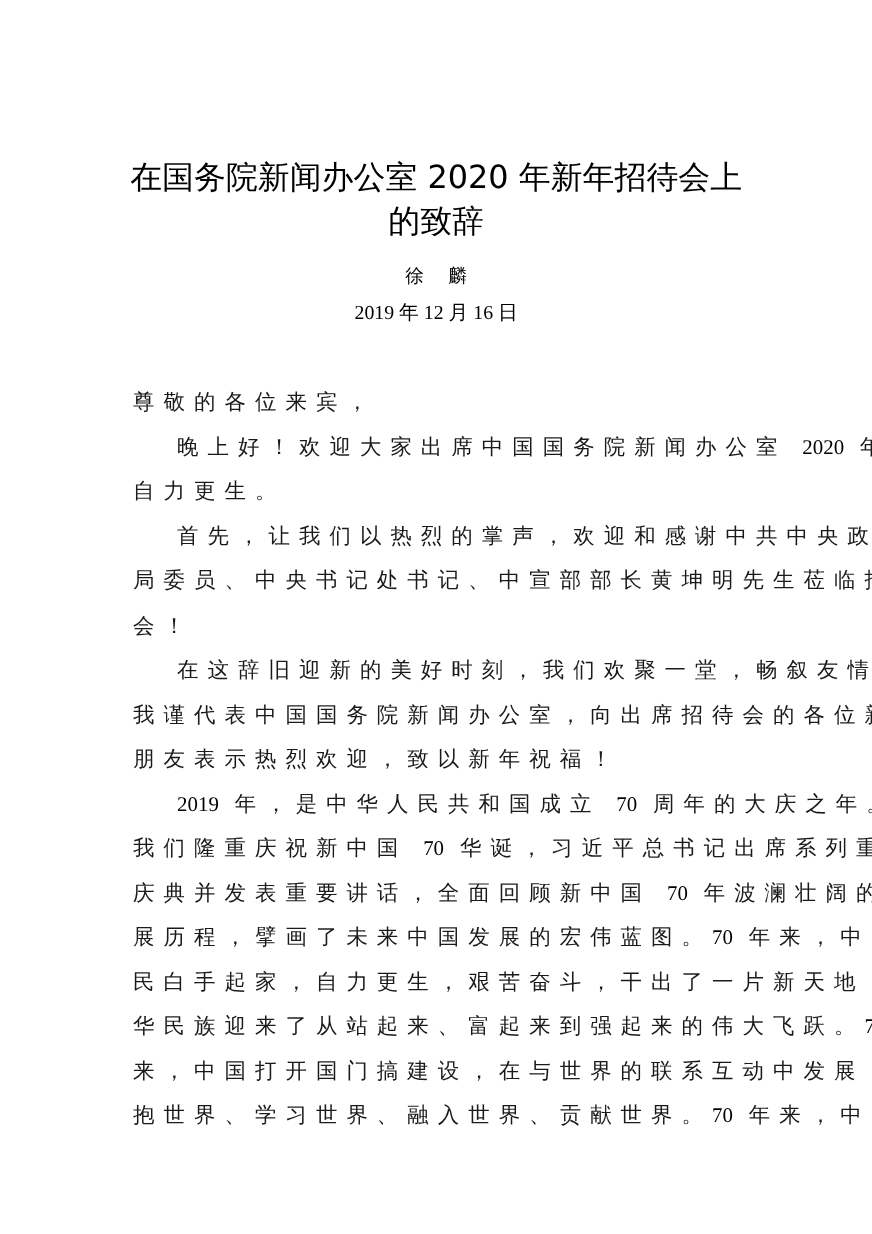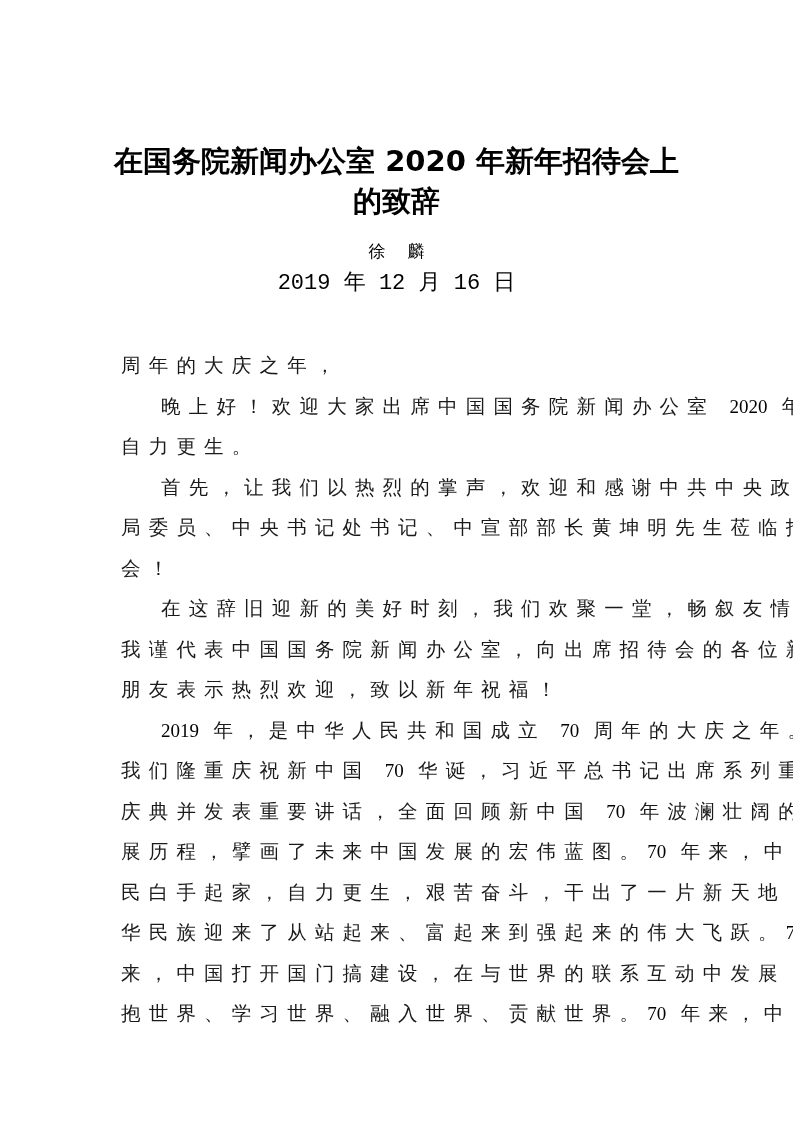--- a/index.html
+++ b/index.html
@@ -22,21 +22,21 @@
       width: 793px;
       height: 1122px;
       background: #ffffff;
     }
     .title {
       position: absolute;
       left: 0;
       width: 793px;
       text-align: center;
       font-family: "DejaVu Sans", "Liberation Sans", sans-serif;
-      font-weight: bold;
+      font-weight: normal;
       font-size: 29px;
       line-height: 46px;
       letter-spacing: 0px;
     }
     .title-line-1 { top: 138px; }
     .title-line-2 { top: 178px; }
     .author {
       position: absolute;
       top: 238px;
       left: 0;
@@ -49,22 +49,22 @@
     .author span.gap {
       display: inline-block;
       width: 22px;
     }
     .date {
       position: absolute;
       top: 270px;
       left: 0;
       width: 793px;
       text-align: center;
-      font-family: Liberation Mono, monospace;
-      font-size: 22px;
+      font-family: Liberation Serif, serif;
+      font-size: 18px;
       line-height: 28px;
     }
     .body-text {
       position: absolute;
       left: 121px;
       top: 352px;
       width: 560px;
     }
     .line {
       height: 40.5px;
@@ -94,21 +94,21 @@
   <div class="title title-line-1">在国务院新闻办公室 2020 年新年招待会上</div>
   <div class="title title-line-2">的致辞</div>
 
   <div class="author">
     <span>徐</span><span class="gap"></span><span>麟</span>
   </div>
 
   <div class="date">2019 年 12 月 16 日</div>
 
   <div class="body-text">
-    <div class="line">周年的大庆之年，</div>
+    <div class="line">尊敬的各位来宾，</div>
 
     <div class="line indent">晚上好！欢迎大家出席中国国务院新闻办公室 <span class="num">2020</span> 年</div>
     <div class="line">自力更生。</div>
 
     <div class="line indent">首先，让我们以热烈的掌声，欢迎和感谢中共中央政治</div>
     <div class="line">局委员、中央书记处书记、中宣部部长黄坤明先生莅临招待</div>
     <div class="line">会！</div>
 
     <div class="line indent">在这辞旧迎新的美好时刻，我们欢聚一堂，畅叙友情。</div>
     <div class="line">我谨代表中国国务院新闻办公室，向出席招待会的各位新老</div>

